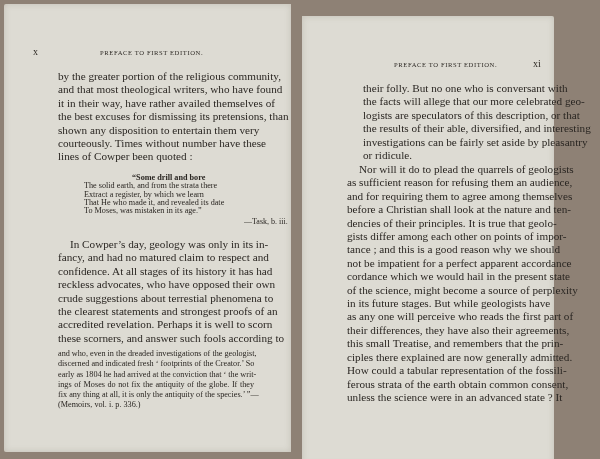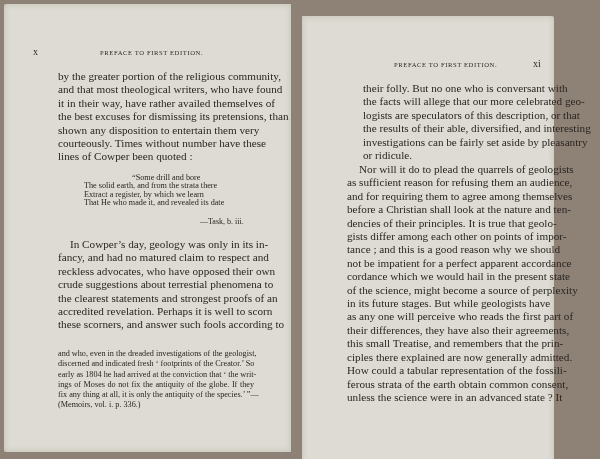--- a/index.html
+++ b/index.html
@@ -30,21 +30,21 @@
     }
     .line { display: block; white-space: nowrap; text-align-last: justify; }
     .line.last { text-align-last: left; }
     .indent { text-indent: 12px; }
     .verse {
       position: absolute;
       font-family: "Liberation Serif", serif;
       font-size: 8.2px; line-height: 8.3px; color: #2a2622;
     }
     .verse .vline { display: block; white-space: nowrap; }
-    .attrib { position: absolute; font-family: "Liberation Serif", serif; font-size: 8px; color: #2a2622; }
+    .attrib { position: absolute; font-family: "Liberation Serif", serif; font-size: 8px; color: #2a2622; margin-left: 44px; }
     .footnote {
       position: absolute;
       font-family: "Liberation Serif", serif;
       font-size: 8.2px; line-height: 10.3px; color: #2a2622;
     }
     .footnote .line { text-align-last: justify; }
     .footnote .line.last { text-align-last: left; }
   </style>
 </head>
 <body>
@@ -57,30 +57,32 @@
     <span class="line">by the greater portion of the religious community,</span>
     <span class="line">and that most theological writers, who have found</span>
     <span class="line">it in their way, have rather availed themselves of</span>
     <span class="line">the best excuses for dismissing its pretensions, than</span>
     <span class="line">shown any disposition to entertain them very</span>
     <span class="line">courteously. Times without number have these</span>
     <span class="line last">lines of Cowper been quoted :</span>
   </div>
 
   <div class="verse" style="left:80px; top:170px;">
-    <span class="vline" style="padding-left:48px;">“Some drill and bore</span>
+    <span class="vline" style="padding-left:48px;font-weight:bold;">“Some drill and bore</span>
     <span class="vline">The solid earth, and from the strata there</span>
     <span class="vline">Extract a register, by which we learn</span>
     <span class="vline">That He who made it, and revealed its date</span>
+    <span class="vline">To Moses, was mistaken in its age.”</span>
   </div>
   <span class="attrib" style="left:196px; top:213px;">—Task, b. iii.</span>
 
   <div class="body-text" style="left:54px; top:234px; width:196px;">
     <span class="line indent">In Cowper’s day, geology was only in its in-</span>
     <span class="line">fancy, and had no matured claim to respect and</span>
+    <span class="line">confidence. At all stages of its history it has had</span>
     <span class="line">reckless advocates, who have opposed their own</span>
     <span class="line">crude suggestions about terrestial phenomena to</span>
     <span class="line">the clearest statements and strongest proofs of an</span>
     <span class="line">accredited revelation. Perhaps it is well to scorn</span>
     <span class="line">these scorners, and answer such fools according to</span>
   </div>
 
   <div class="footnote" style="left:54px; top:345px; width:196px;">
     <span class="line">and who, even in the dreaded investigations of the geologist,</span>
     <span class="line">discerned and indicated fresh ‘ footprints of the Creator.’ So</span>

